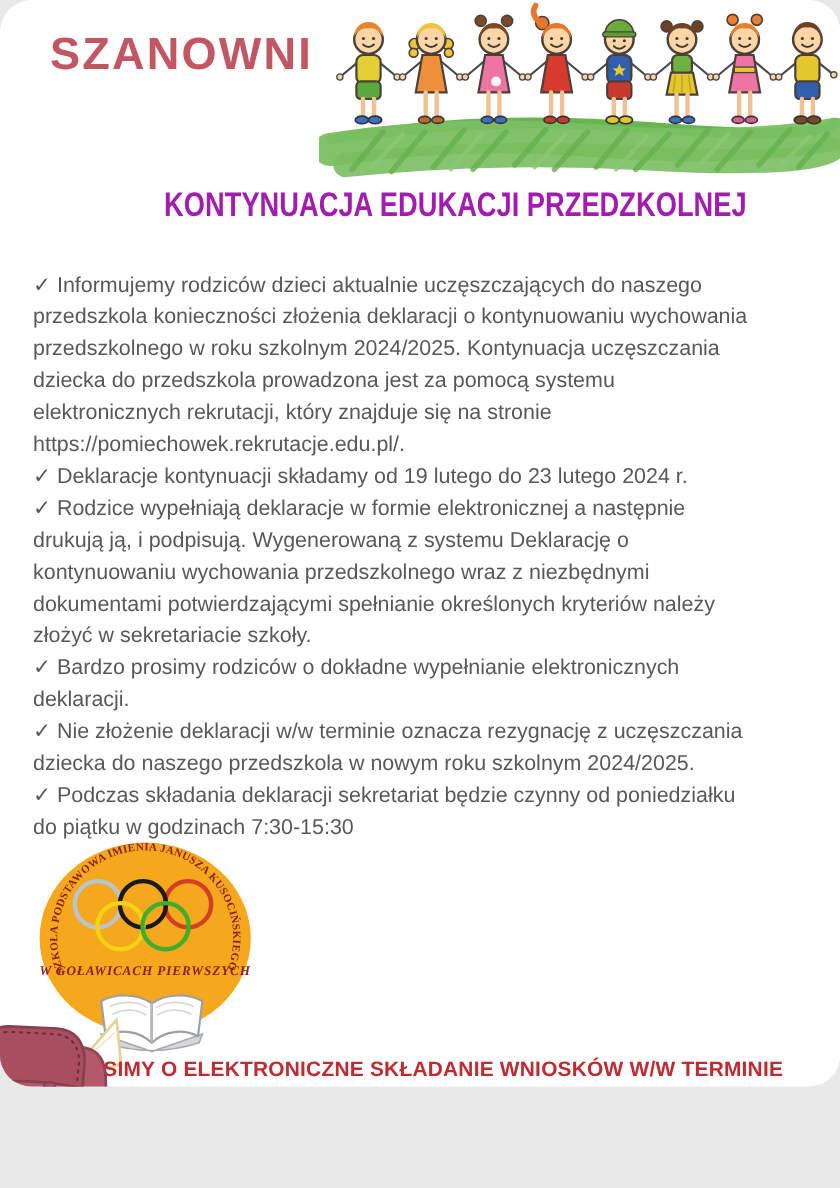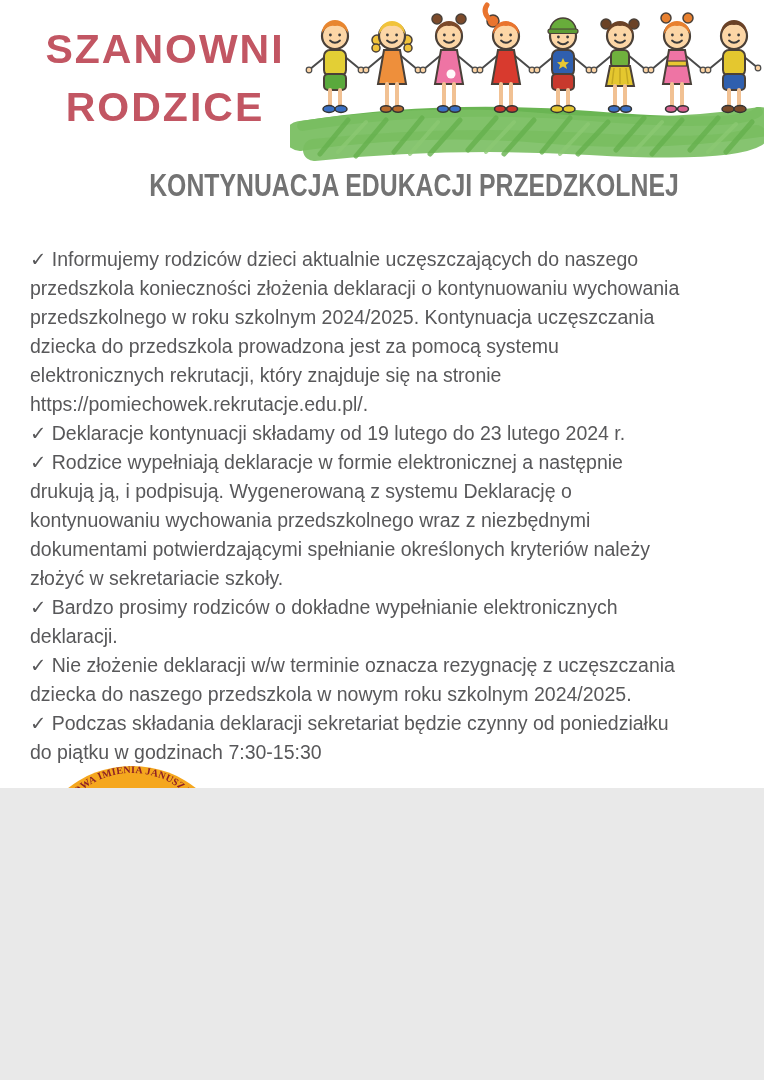--- a/index.html
+++ b/index.html
@@ -1,31 +1,32 @@
 <!DOCTYPE html>
 <html><head>
 <meta charset="utf-8">
 <style>
   html,body{margin:0;padding:0;background:#e9e9e9;}
   .poster{
-    position:relative;width:764px;height:788px;margin:0 auto;
+    position:relative;width:764px;height:988px;margin:0 auto;
     background:#ffffff;overflow:hidden;
     font-family:"Liberation Sans", sans-serif;
+    border-radius:29px;
   }
   
   .title-block{
     position:absolute;left:40px;top:20px;width:250px;text-align:center;
     color:#c25663;font-weight:800;letter-spacing:2px;
   }
   .title-line1{font-size:41px;line-height:58px;}
   .title-line2{font-size:41px;line-height:58px;}
   .children-wrap{position:absolute;left:290px;top:0;width:474px;height:162px;}
   .subtitle{
     position:absolute;left:0;right:0;top:168px;text-align:center;
-    color:#737373;font-weight:700;font-size:31px;white-space:nowrap;
+    color:#a21caf;font-weight:700;font-size:31px;white-space:nowrap;
   }
   .subtitle span{display:inline-block;transform:translateX(32px) scaleX(0.80);transform-origin:center;}
   
   .body-text{
     position:absolute;left:30px;top:245px;width:704px;
     color:#58585a;font-size:19.5px;line-height:29px;
     text-align:left;white-space:pre-line;
   }
   
   .logo-wrap{position:absolute;left:32px;top:762px;width:200px;height:215px;}
@@ -46,21 +47,20 @@
   .smile{stroke:#3a3a3a;stroke-width:1.8;fill:none;stroke-linecap:round}
   .garment{stroke:#4a4038;stroke-width:2}
 </style>
 </head>
 <body>
 
 <div class="poster">
 
   <div class="title-block">
     <div class="title-line1">SZANOWNI</div>
-    <div class="title-line2">RODZICE</div>
   </div>
 
   <div class="children-wrap">
     <svg width="474" height="162" viewBox="0 0 474 162" xmlns="http://www.w3.org/2000/svg">
 
       <g>
         <path d="M12 126 Q150 104 300 116 T468 112" stroke="#6ab553" stroke-width="10" fill="none" stroke-linecap="round"></path>
         <path d="M10 136 Q130 118 250 128 T470 122" stroke="#7abf62" stroke-width="30" fill="none" stroke-linecap="round" opacity="0.95"></path>
         <path d="M24 150 Q160 136 300 144 T466 136" stroke="#79be60" stroke-width="22" fill="none" stroke-linecap="round" opacity="0.9"></path>
         <path d="M30 154 L58 120 M66 156 L96 120 M104 152 L132 118 M140 154 L170 120 M178 150 L206 118 M214 154 L244 120 M252 152 L280 118 M288 154 L318 122 M326 150 L354 118 M362 154 L392 120 M400 150 L428 118 M436 152 L462 122" stroke="#66b14e" stroke-width="5" stroke-linecap="round" opacity="0.8"></path>

